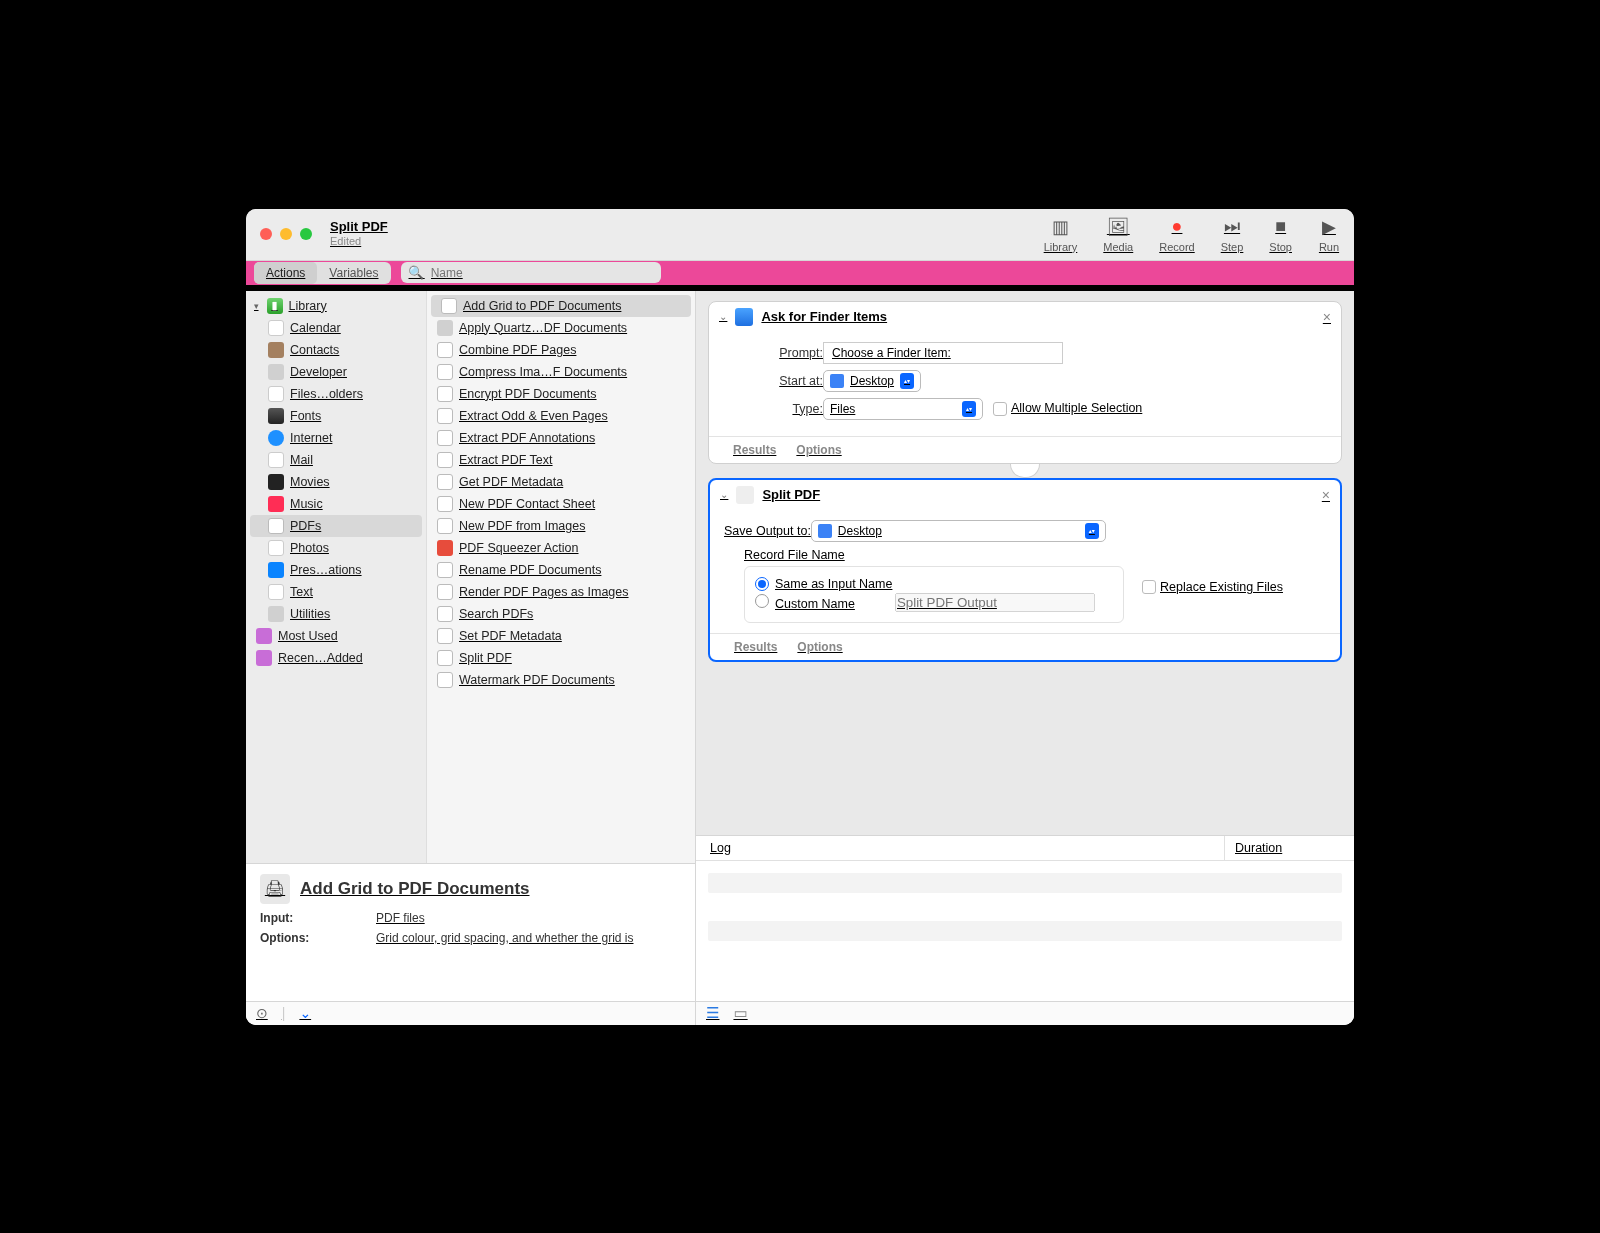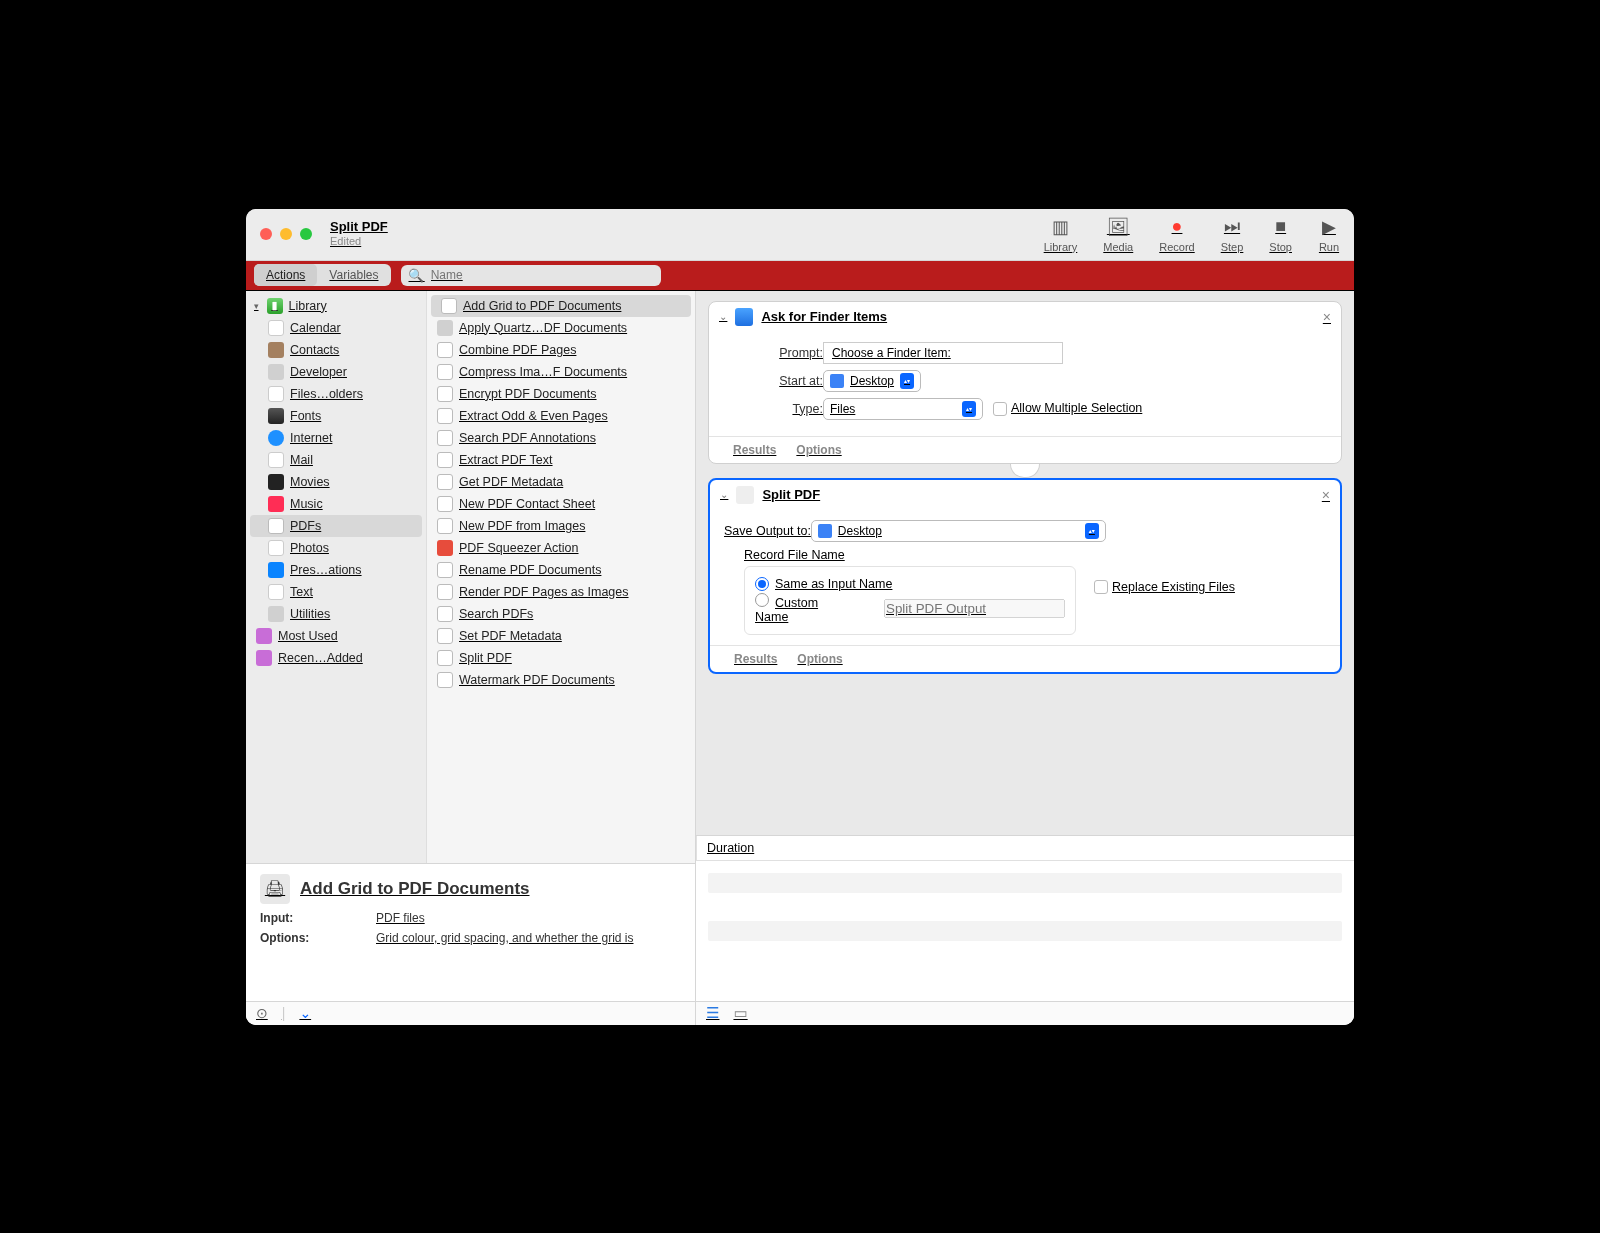--- a/index.html
+++ b/index.html
@@ -13,21 +13,21 @@
 .dot.yellow { background: #febc2e; }
 .dot.green { background: #28c840; }
 .title-col { display: flex; flex-direction: column; line-height: 1.15; }
 .title-col .t1 { font-weight: 600; font-size: 13px; }
 .title-col .t2 { font-size: 11px; color: #888; }
 .toolbuttons { margin-left: auto; display: flex; gap: 26px; }
 .tbtn { display: flex; flex-direction: column; align-items: center; gap: 3px; font-size: 11px; color: #555; cursor: pointer; }
 .tbtn .ico { width: 22px; height: 22px; display: flex; align-items: center; justify-content: center; font-size: 18px; color: #555; }
 .tbtn .ico.record { color: #ff3b30; }
 
-.tabrow { height: 30px; display: flex; align-items: center; padding: 4px 8px; gap: 10px; background: #b91c1c; border-bottom: 1px solid #000000; }
+.tabrow { height: 30px; display: flex; align-items: center; padding: 4px 8px; gap: 10px; background: #ec4899; border-bottom: 6px solid #000000; }
 .seg { display: flex; background: #e0e0e0; border-radius: 6px; font-size: 12px; }
 .seg .seg-item { padding: 4px 12px; color: #555; border-radius: 5px; cursor: pointer; }
 .seg .seg-item.active { background: #cfcfcf; color: #222; }
 .searchbox { flex: 1; display: flex; align-items: center; background: #e5e5e5; border-radius: 6px; padding: 3px 8px; color: #888; max-width: 260px; }
 .searchbox input { border: none; background: transparent; outline: none; flex: 1; font-size: 12px; color: #333; }
 .searchbox .sicon { margin-right: 6px; font-size: 13px; }
 
 .main { flex: 1; display: flex; overflow: hidden; }
 .leftcol { width: 450px; display: flex; flex-direction: column; border-right: 1px solid #d6d6d6; background: #ececec; }
 .lists { flex: 1; display: flex; overflow: hidden; }
@@ -90,21 +90,21 @@
 .loghdr { display: flex; background: #fff; border-top: 1px solid #d6d6d6; border-bottom: 1px solid #e0e0e0; font-size: 12.5px; }
 .loghdr .lh1 { flex: 1; padding: 5px 14px; }
 .loghdr .lh2 { width: 130px; padding: 5px 10px; border-left: 1px solid #e0e0e0; }
 .logbody { background: #fff; height: 140px; padding: 8px 12px; }
 .logrow { background: #f3f3f3; height: 20px; margin: 4px 0; border-radius: 2px; }
 .logrow:nth-child(even) { background: #fff; }
 .rstatus { height: 24px; border-top: 1px solid #d6d6d6; background:#fafafa; display:flex; align-items:center; gap:14px; padding:0 10px; color:#2a7ae2; font-size:15px;}
 .radio { width:14px; height:14px; border-radius:50%; border:1px solid #999; display:inline-flex; align-items:center; justify-content:center; margin-right:6px; background:#fff;}
 .radio.on { border-color:#0a66ff; }
 .radio.on::after { content:""; width:8px; height:8px; background:#0a66ff; border-radius:50%;}
-.outbox { border:1px solid #e2e2e2; border-radius:6px; padding:8px 10px; margin-top:4px; margin-left: 20px; width: 332px;}
+.outbox { border:1px solid #e2e2e2; border-radius:6px; padding:8px 10px; margin-top:4px; margin-left: 20px; width: 380px;}
 </style>
 </head>
 <body>
 
 <div class="window">
 
   <div class="titlebar">
     <div class="traffic">
       <div class="dot red"></div>
       <div class="dot yellow"></div>
@@ -248,21 +248,21 @@
             <div class="li" style="padding-left: 10px;">
               <span class="ic act"></span>
               <span>Encrypt PDF Documents</span>
             </div>
             <div class="li" style="padding-left: 10px;">
               <span class="ic act"></span>
               <span>Extract Odd &amp; Even Pages</span>
             </div>
             <div class="li" style="padding-left: 10px;">
               <span class="ic act"></span>
-              <span>Search PDF Annotations</span>
+              <span>Extract PDF Annotations</span>
             </div>
             <div class="li" style="padding-left: 10px;">
               <span class="ic act"></span>
               <span>Extract PDF Text</span>
             </div>
             <div class="li" style="padding-left: 10px;">
               <span class="ic act"></span>
               <span>Get PDF Metadata</span>
             </div>
             <div class="li" style="padding-left: 10px;">
@@ -392,20 +392,21 @@
             </div>
           </div>
           <div class="cfoot">
             <span>Results</span>
             <span>Options</span>
           </div>
         </div>
 
       </div>
       <div class="loghdr">
+        <div class="lh1">Log</div>
         <div class="lh2">Duration</div>
       </div>
       <div class="logbody">
         <div class="logrow"></div>
         <div class="logrow"></div>
         <div class="logrow"></div>
         <div class="logrow"></div>
       </div>
       <div class="rstatus">
         <span>☰</span>

